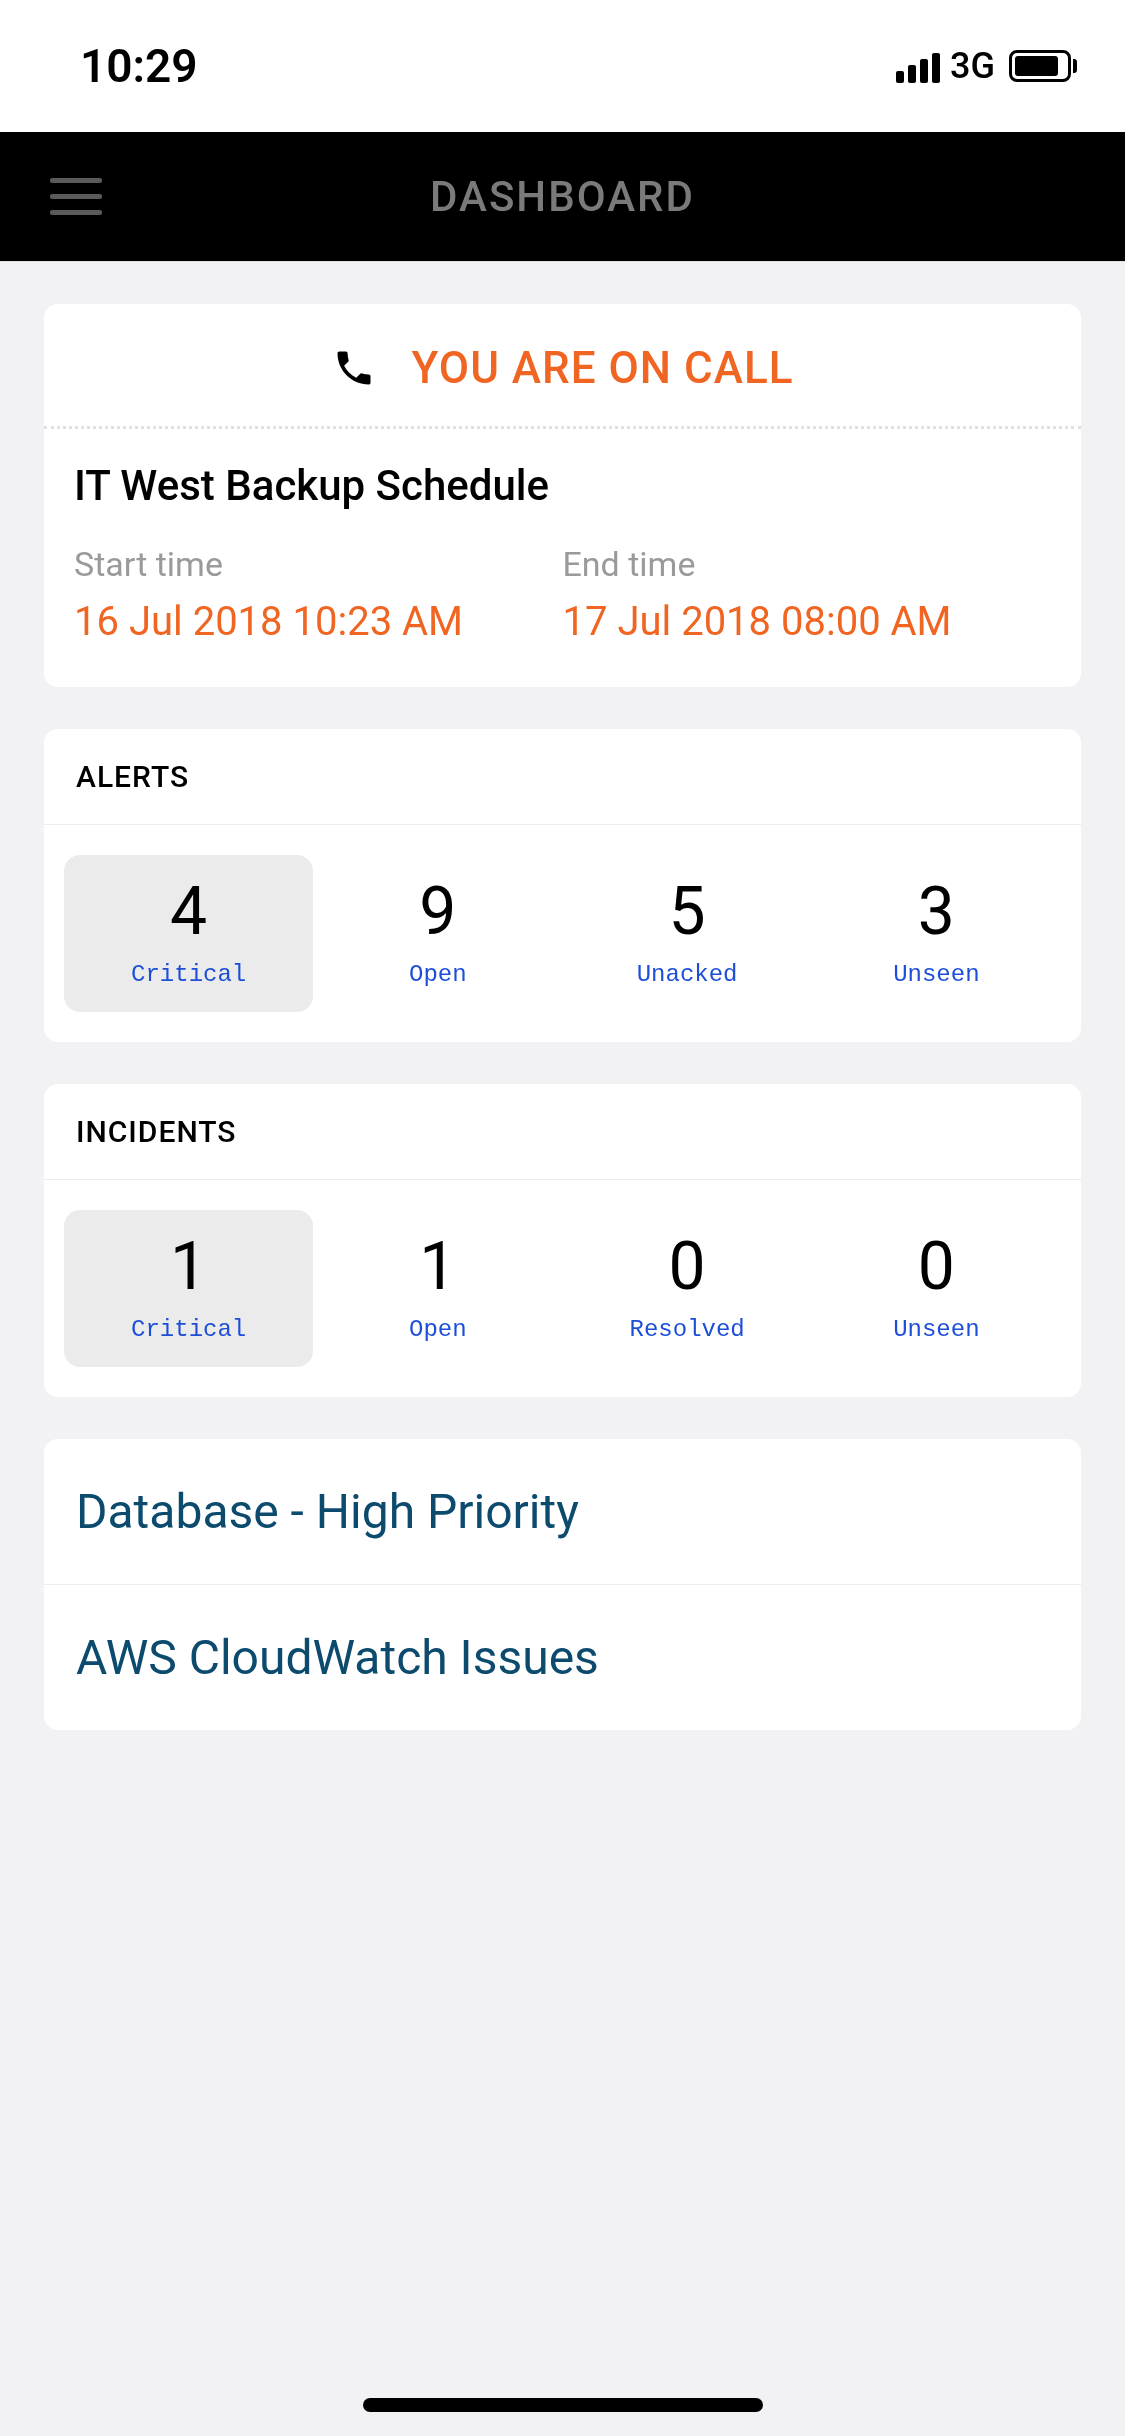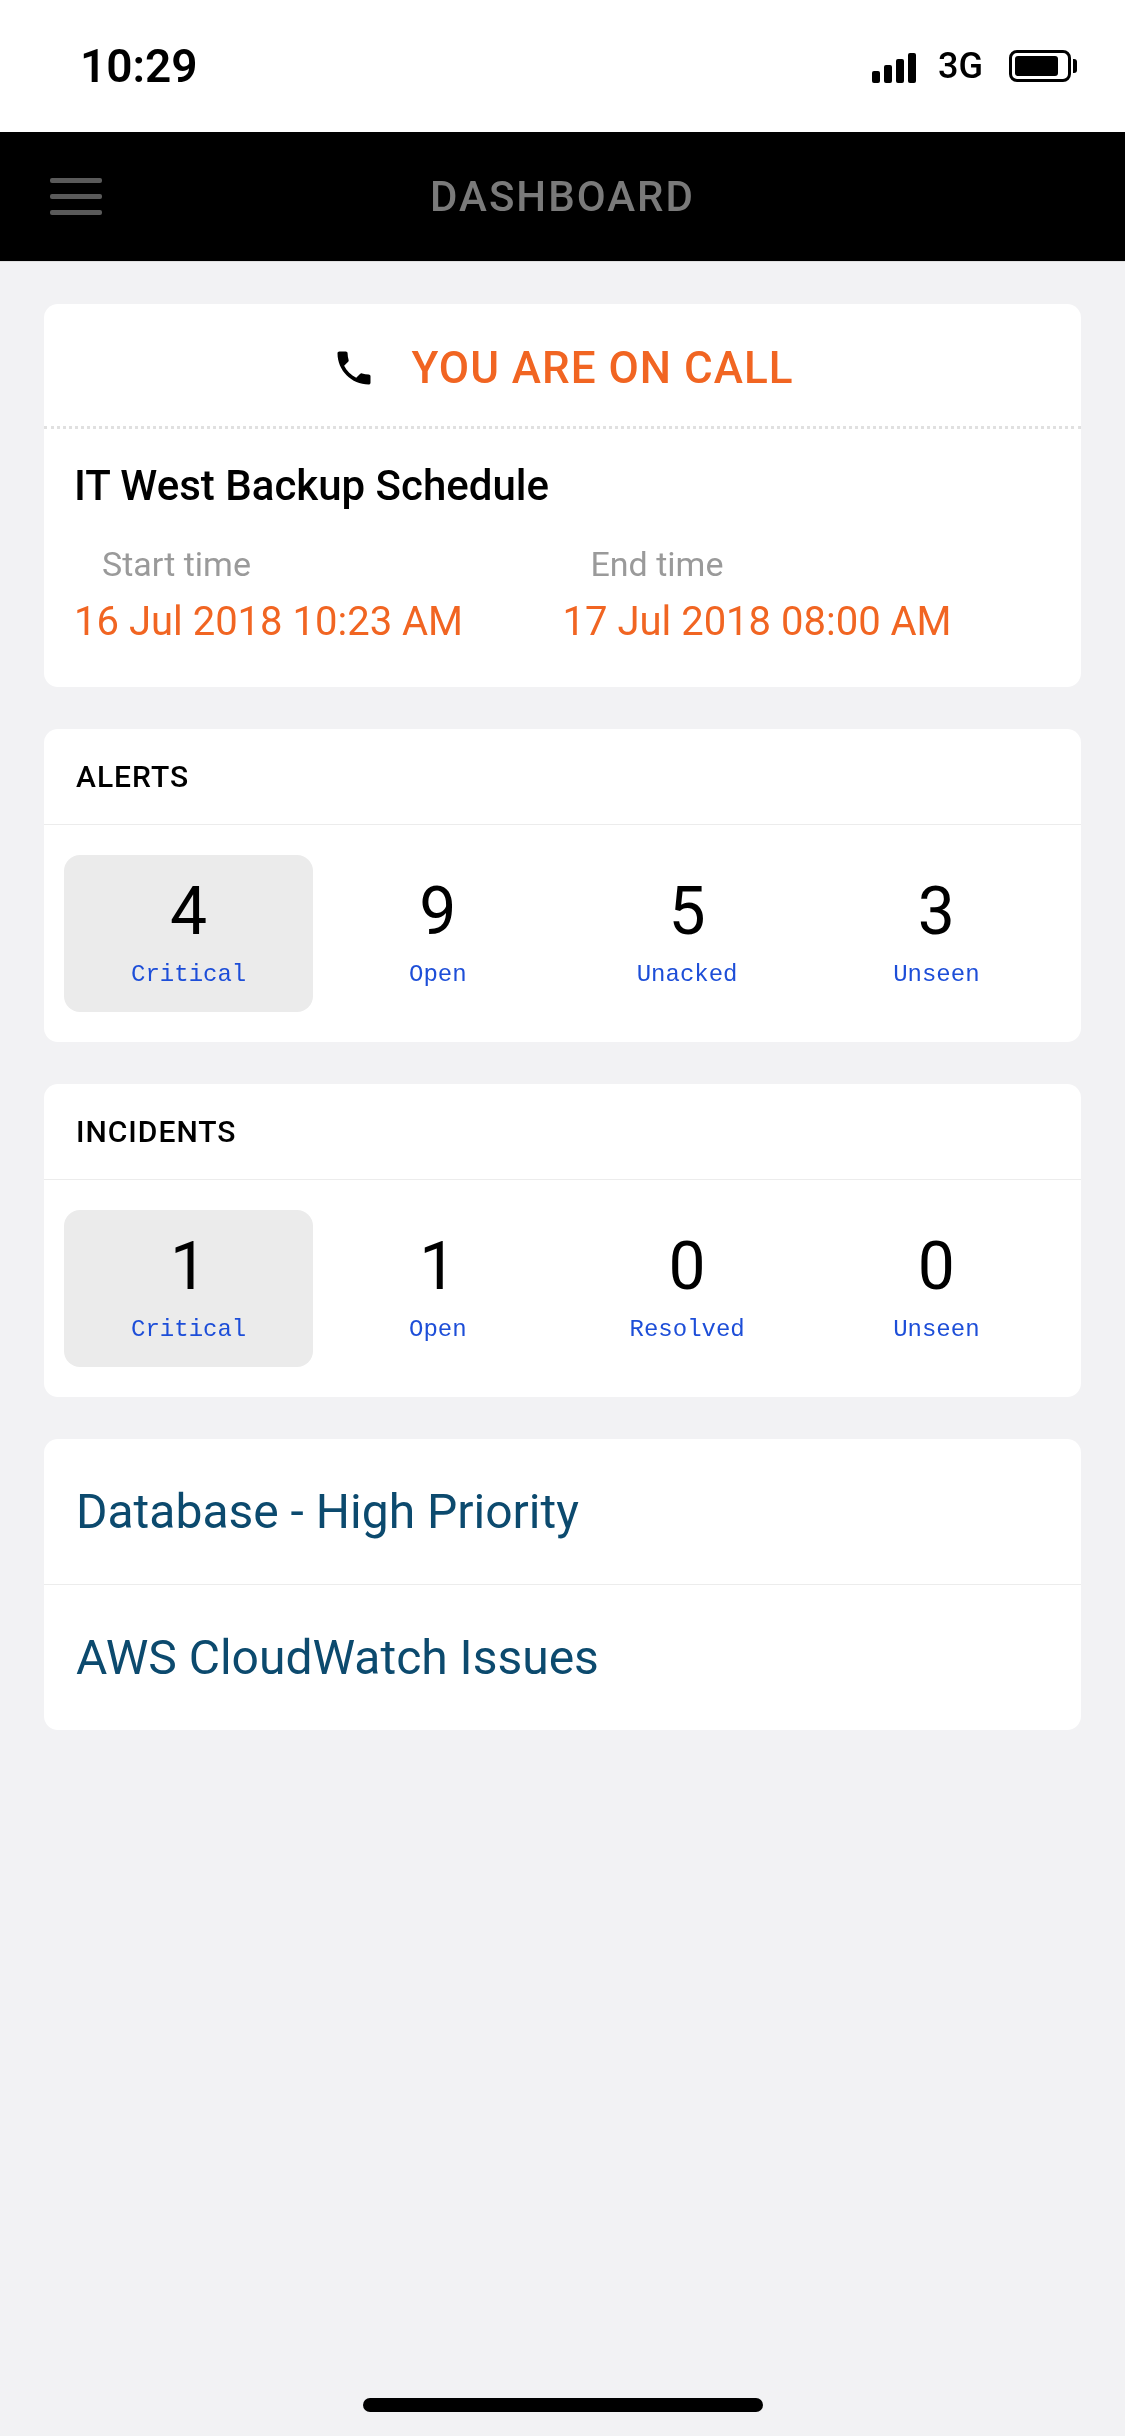--- a/index.html
+++ b/index.html
@@ -29,21 +29,21 @@
 
     .status-time {
       font-size: 46px;
       font-weight: 600;
       color: #000;
     }
 
     .status-right {
       display: flex;
       align-items: center;
-      gap: 16px;
+      gap: 4px;
     }
 
     .signal-bars {
       display: flex;
       align-items: flex-end;
       gap: 4px;
       height: 34px;
     }
 
     .bar {
@@ -178,21 +178,20 @@
     }
 
     .time-block {
       flex: 1;
     }
 
     .time-label {
       font-size: 34px;
       color: #9a9a9a;
       margin-bottom: 14px;
-      margin-left: 28px;
     }
 
     .time-value {
       font-size: 40px;
       font-weight: 400;
       color: #f16522;
     }
 
     .section-header {
       padding: 30px 32px;

